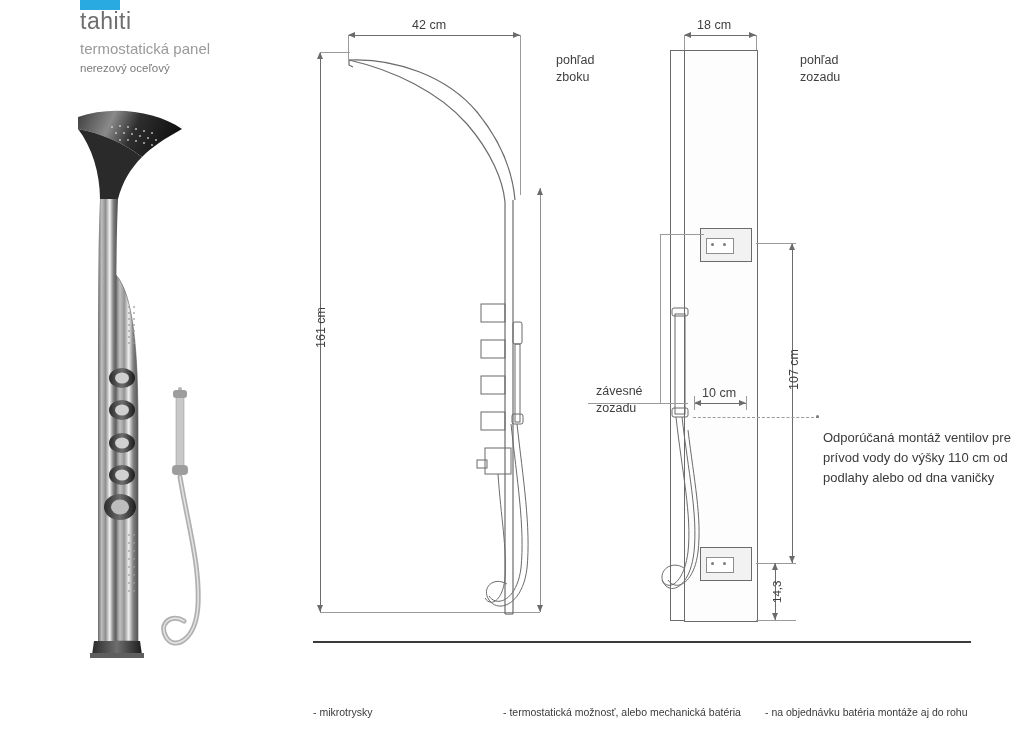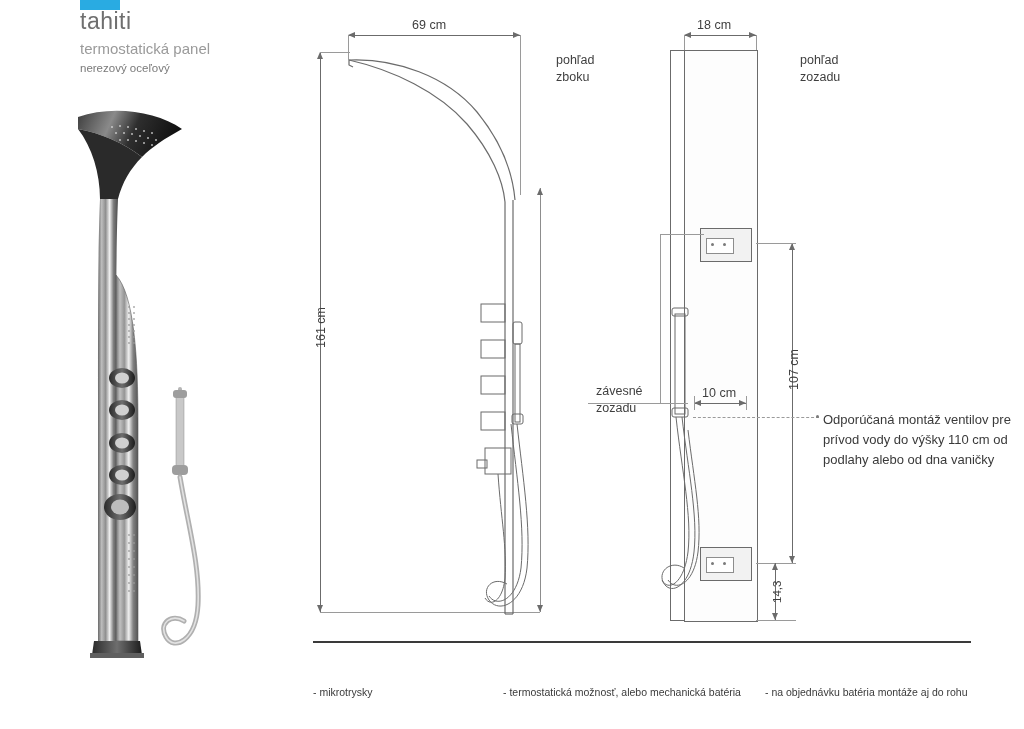--- a/index.html
+++ b/index.html
@@ -138,25 +138,25 @@
     border-top: 2px solid #3a3a3a;
   }
   .footer-col {
     position: absolute;
     top: 654px;
     font-size: 10.5px;
     color: #3a3a3a;
     line-height: 15.5px;
     white-space: pre;
   }
-  .footer-col div { white-space: pre; }
+  .footer-col div { white-space: pre; margin-top: 20px; }
 
   .note-block {
     position: absolute;
-    left: 823px; top: 410px;
+    left: 823px; top: 428px;
     width: 190px;
     font-size: 13px;
     line-height: 20px;
     color: #3a3a3a;
   }
 </style>
 </head>
 <body>
 
 <div class="page">
@@ -293,21 +293,21 @@
       <path d="M34,546 L80,546 L82,560 L32,560 Z" fill="url(#steeldark)"></path>
       <rect x="30" y="558" width="54" height="5" fill="#5f5f5f"></rect>
     </svg>
   </div>
 
   <div>
 
     <div class="dimline-h" style="left:348px; top:35px; width:172px;"></div>
     <div class="arrow arr-left" style="left:348px; top:32px;"></div>
     <div class="arrow arr-right" style="left:513px; top:32px;"></div>
-    <div class="lbl" style="left:412px; top:17px;">69 cm</div>
+    <div class="lbl" style="left:412px; top:17px;">42 cm</div>
 
     <div class="extline-v" style="left:348px; top:35px; height:25px;"></div>
     <div class="extline-v" style="left:520px; top:35px; height:160px;"></div>
 
     <div class="dimline-v" style="left:320px; top:52px; height:560px;"></div>
     <div class="arrow arr-up" style="left:317px; top:52px;"></div>
     <div class="arrow arr-down" style="left:317px; top:605px;"></div>
     <div class="extline-h" style="left:320px; top:52px; width:30px;"></div>
     <div class="extline-h" style="left:320px; top:612px; width:220px;"></div>
     <div class="lbl-rot" style="left:314px; top:348px;">161 cm</div>

